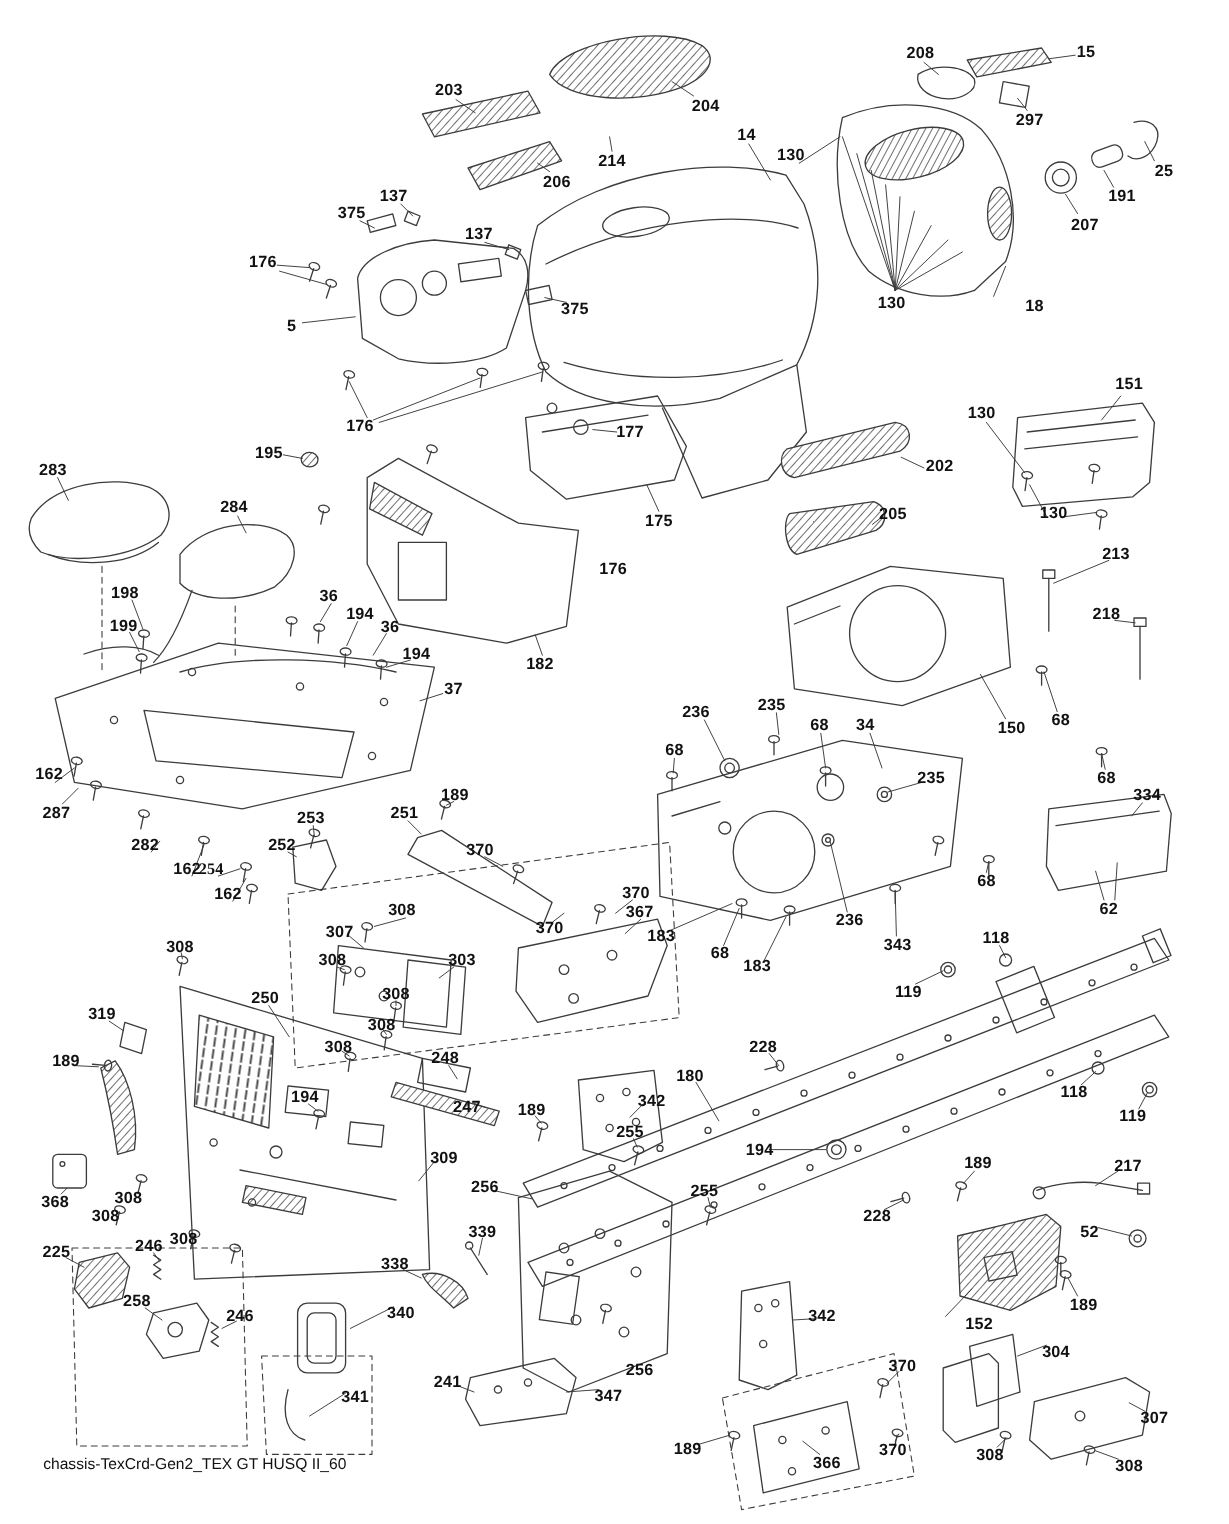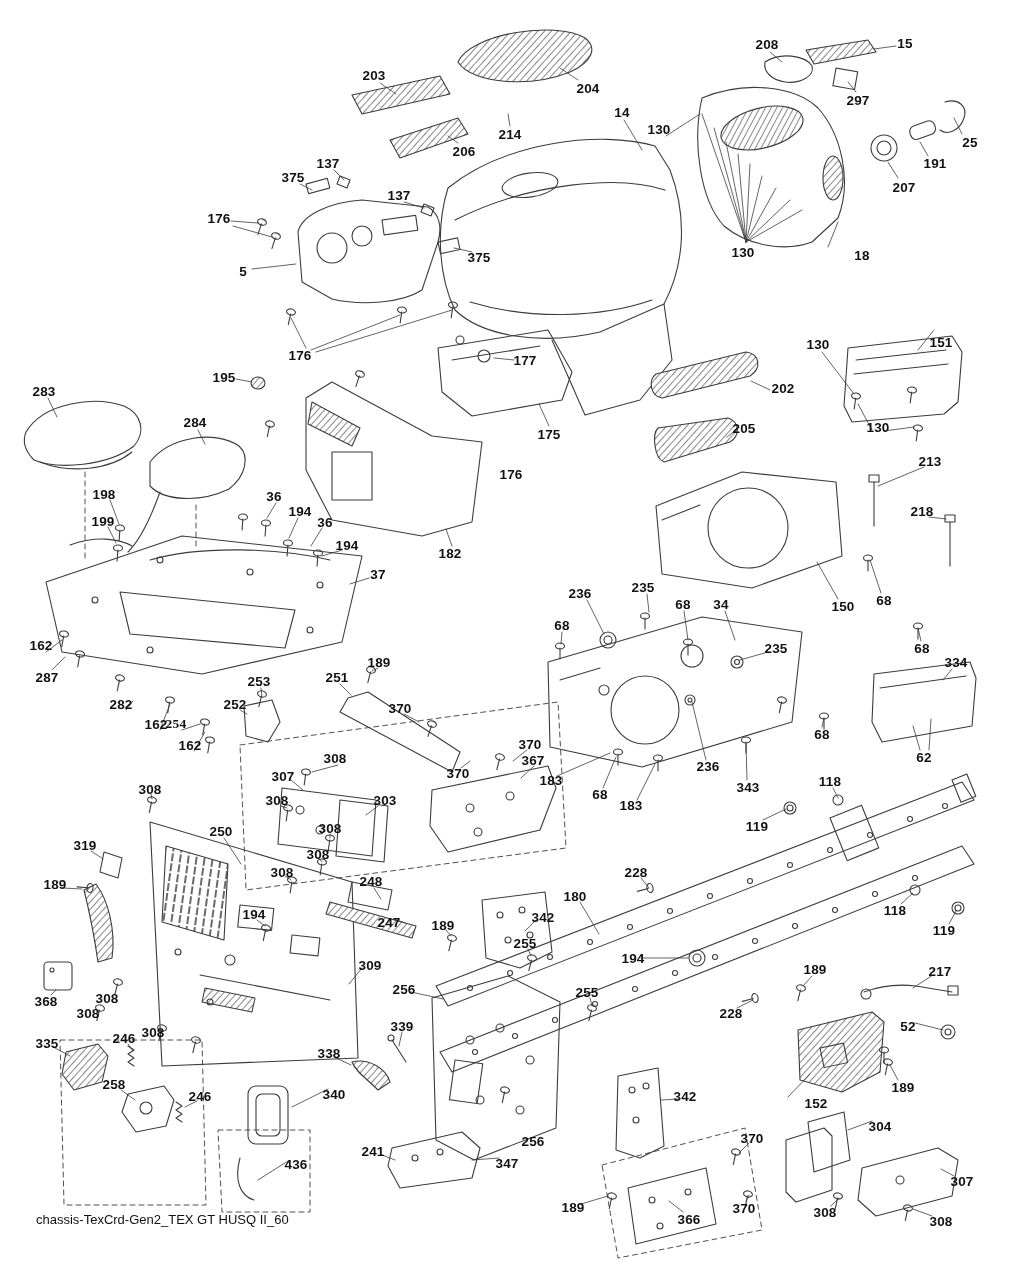--- a/index.html
+++ b/index.html
@@ -395,21 +395,21 @@
       <div class="part-label" style="left: 328px; top: 163px;">137</div>
       <div class="part-label" style="left: 935px; top: 163px;">191</div>
       <div class="part-label" style="left: 293px; top: 177px;">375</div>
       <div class="part-label" style="left: 904px; top: 187px;">207</div>
       <div class="part-label" style="left: 399px; top: 195px;">137</div>
       <div class="part-label" style="left: 219px; top: 218px;">176</div>
       <div class="part-label" style="left: 743px; top: 252px;">130</div>
       <div class="part-label" style="left: 830px; top: 255px; margin-left: 32px;">18</div>
       <div class="part-label" style="left: 479px; top: 257px;">375</div>
       <div class="part-label" style="left: 243px; top: 271px;">5</div>
-      <div class="part-label" style="left: 941px; top: 342px;">151</div>
+      <div class="part-label" style="left: 941px; top: 320px;">151</div>
       <div class="part-label" style="left: 818px; top: 344px;">130</div>
       <div class="part-label" style="left: 300px; top: 355px;">176</div>
       <div class="part-label" style="left: 525px; top: 360px;">177</div>
       <div class="part-label" style="left: 224px; top: 377px;">195</div>
       <div class="part-label" style="left: 783px; top: 388px;">202</div>
       <div class="part-label" style="left: 44px; top: 391px;">283</div>
       <div class="part-label" style="left: 195px; top: 422px;">284</div>
       <div class="part-label" style="left: 878px; top: 427px;">130</div>
       <div class="part-label" style="left: 744px; top: 428px;">205</div>
       <div class="part-label" style="left: 549px; top: 434px;">175</div>
@@ -485,34 +485,34 @@
       <div class="part-label" style="left: 404px; top: 989px;">256</div>
       <div class="part-label" style="left: 587px; top: 992px;">255</div>
       <div class="part-label" style="left: 46px; top: 1001px;">368</div>
       <div class="part-label" style="left: 107px; top: 998px;">308</div>
       <div class="part-label" style="left: 88px; top: 1013px;">308</div>
       <div class="part-label" style="left: 731px; top: 1013px;">228</div>
       <div class="part-label" style="left: 402px; top: 1026px;">339</div>
       <div class="part-label" style="left: 908px; top: 1026px;">52</div>
       <div class="part-label" style="left: 153px; top: 1032px;">308</div>
       <div class="part-label" style="left: 124px; top: 1038px;">246</div>
-      <div class="part-label" style="left: 47px; top: 1043px;">335</div>
+      <div class="part-label" style="left: 47px; top: 1043px;">225</div>
       <div class="part-label" style="left: 329px; top: 1053px;">338</div>
       <div class="part-label" style="left: 114px; top: 1084px;">258</div>
       <div class="part-label" style="left: 903px; top: 1087px;">189</div>
       <div class="part-label" style="left: 334px; top: 1094px;">340</div>
       <div class="part-label" style="left: 200px; top: 1096px;">246</div>
       <div class="part-label" style="left: 685px; top: 1096px;">342</div>
       <div class="part-label" style="left: 784px; top: 1103px; margin-left: 32px;">152</div>
       <div class="part-label" style="left: 880px; top: 1126px;">304</div>
       <div class="part-label" style="left: 752px; top: 1138px;">370</div>
       <div class="part-label" style="left: 533px; top: 1141px;">256</div>
       <div class="part-label" style="left: 373px; top: 1151px;">241</div>
       <div class="part-label" style="left: 507px; top: 1163px;">347</div>
-      <div class="part-label" style="left: 296px; top: 1164px;">436</div>
+      <div class="part-label" style="left: 296px; top: 1164px;">341</div>
       <div class="part-label" style="left: 962px; top: 1181px;">307</div>
       <div class="part-label" style="left: 573px; top: 1207px;">189</div>
       <div class="part-label" style="left: 744px; top: 1208px;">370</div>
       <div class="part-label" style="left: 825px; top: 1212px;">308</div>
       <div class="part-label" style="left: 689px; top: 1219px;">366</div>
       <div class="part-label" style="left: 941px; top: 1221px;">308</div>
     </div>
 
 <div id="footer">chassis-TexCrd-Gen2_TEX GT HUSQ II_60</div>
 

